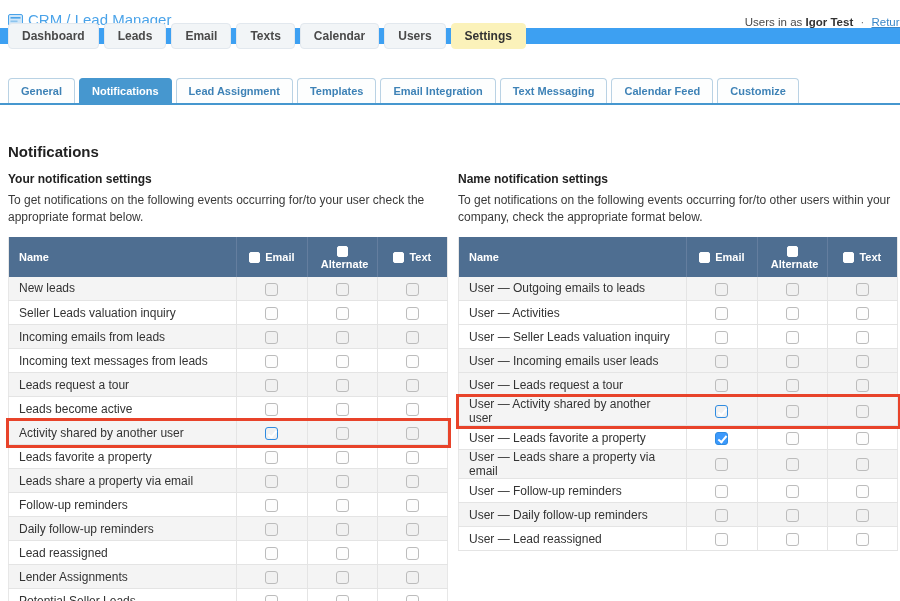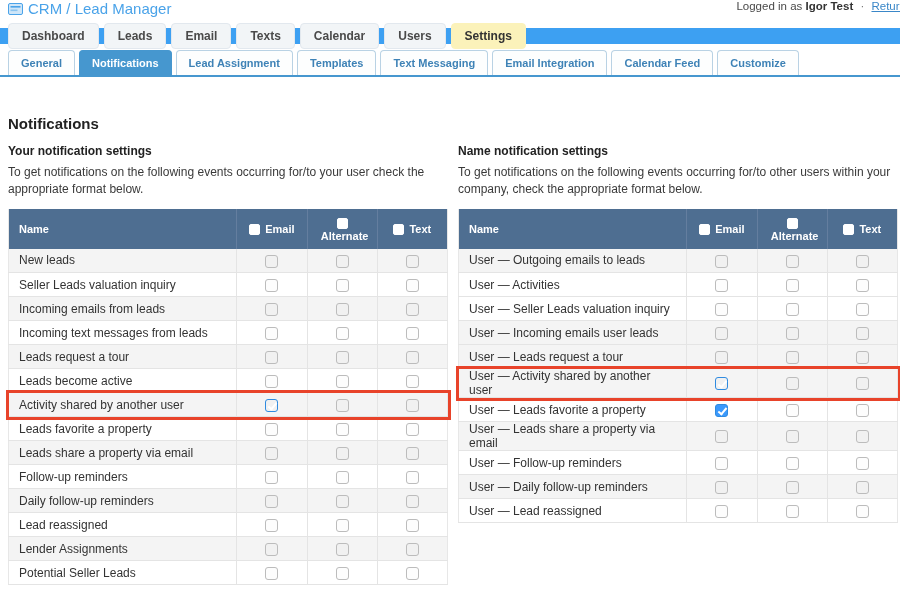--- a/index.html
+++ b/index.html
@@ -10,32 +10,32 @@
     --highlight-red:#e8432a;
     --settings-yellow:#fbf2ba;
   }
   *{box-sizing:border-box;}
   html,body{margin:0;padding:0;}
   body{
     width:900px;height:601px;overflow:hidden;position:relative;
     background:#fff;font-family:"Liberation Sans","DejaVu Sans",sans-serif;color:#333;
   }
   
-  .top-header{height:28px;display:flex;align-items:flex-start;justify-content:space-between;padding-left:8px;overflow:hidden;}
+  .top-header{height:28px;display:flex;align-items:flex-end;justify-content:space-between;padding-left:8px;overflow:hidden;}
   .app-title{display:flex;align-items:center;gap:5px;color:#4aa3e9;font-size:15px;cursor:pointer;white-space:nowrap;}
   .login-info{font-size:11.5px;color:#4a4a4a;white-space:nowrap;margin-right:-6px;}
   .login-info b{color:#333;}
   .login-info .sep{color:#777;margin:0 4px;}
   .return-link{color:#3a87c8;text-decoration:underline;cursor:pointer;}
   
   .navbar{background:var(--navbar-blue);height:16px;display:flex;align-items:center;padding-left:8px;}
   .nav-tab{background:#f2f5f7;border:1px solid #e2e8ee;border-radius:4px;padding:5px 13px;font-size:12px;font-weight:bold;color:#4a4a4a;margin-right:5px;cursor:pointer;white-space:nowrap;}
   .nav-tab.active{background:var(--settings-yellow);border-color:var(--settings-yellow);color:#333;}
   
-  .subnav{display:flex;align-items:flex-start;padding:6px 0 0 8px;border-bottom:2px solid var(--subtab-blue);}
+  .subnav{display:flex;align-items:flex-start;padding:6px 0 0 8px;border-bottom:2px solid var(--subtab-blue);margin-top:28px;}
   .sub-tab{font-size:11px;font-weight:bold;color:#3e82b6;background:#fdfefe;border:1px solid #b9d2e4;border-bottom:none;border-radius:4px 4px 0 0;padding:6px 12px;margin-right:4px;cursor:pointer;white-space:nowrap;}
   .sub-tab.active{background:var(--subtab-blue);color:#fff;border-color:var(--subtab-blue);}
   
   .content{padding:0 8px;}
   .page-title{font-size:15px;font-weight:bold;color:#222;margin:38px 0 12px;}
   .panels{display:flex;gap:10px;}
   .panel{width:440px;flex:0 0 440px;}
   .panel-heading{font-size:12px;font-weight:bold;color:#222;margin:0 0 6px;}
   .panel-desc{font-size:12px;color:#3a3a3a;margin:0 0 9px;line-height:1.45;min-height:36px;}
   
@@ -65,21 +65,21 @@
     <span style="display:inline-flex;">
       <svg width="15" height="12" viewBox="0 0 15 12">
           <rect x="0.5" y="0.5" width="14" height="11" rx="1.5" fill="#cfe6f8" stroke="#4aa3e9"></rect>
           <rect x="2.5" y="3" width="10" height="1.6" fill="#4aa3e9"></rect>
           <rect x="2.5" y="6.5" width="7" height="1.6" fill="#8cc4ee"></rect>
         </svg>
     </span>
     <span>CRM / Lead Manager</span>
   </div>
   <div class="login-info">
-    <span>Logged in as</span>
+    <span>Users in as</span>
     <b>Igor Test</b>
     <span class="sep">·</span>
     <a class="return-link">Return</a>
   </div>
 </div>
 
 <div class="navbar" id="main-nav">
     <div class="nav-tab">Dashboard</div>
     <div class="nav-tab">Leads</div>
     <div class="nav-tab">Email</div>
@@ -87,22 +87,22 @@
     <div class="nav-tab">Calendar</div>
     <div class="nav-tab">Users</div>
     <div class="nav-tab active">Settings</div>
   </div>
 
 <div class="subnav" id="settings-subnav">
     <div class="sub-tab">General</div>
     <div class="sub-tab active">Notifications</div>
     <div class="sub-tab">Lead Assignment</div>
     <div class="sub-tab">Templates</div>
+    <div class="sub-tab">Email Integration</div>
     <div class="sub-tab">Text Messaging</div>
-    <div class="sub-tab">Email Integration</div>
     <div class="sub-tab">Calendar Feed</div>
     <div class="sub-tab">Customize</div>
   </div>
 
 <div class="content">
   <div class="page-title">Notifications</div>
   <div class="panels">
 
     <div class="panel">
       <div class="panel-heading">Your notification settings</div>

